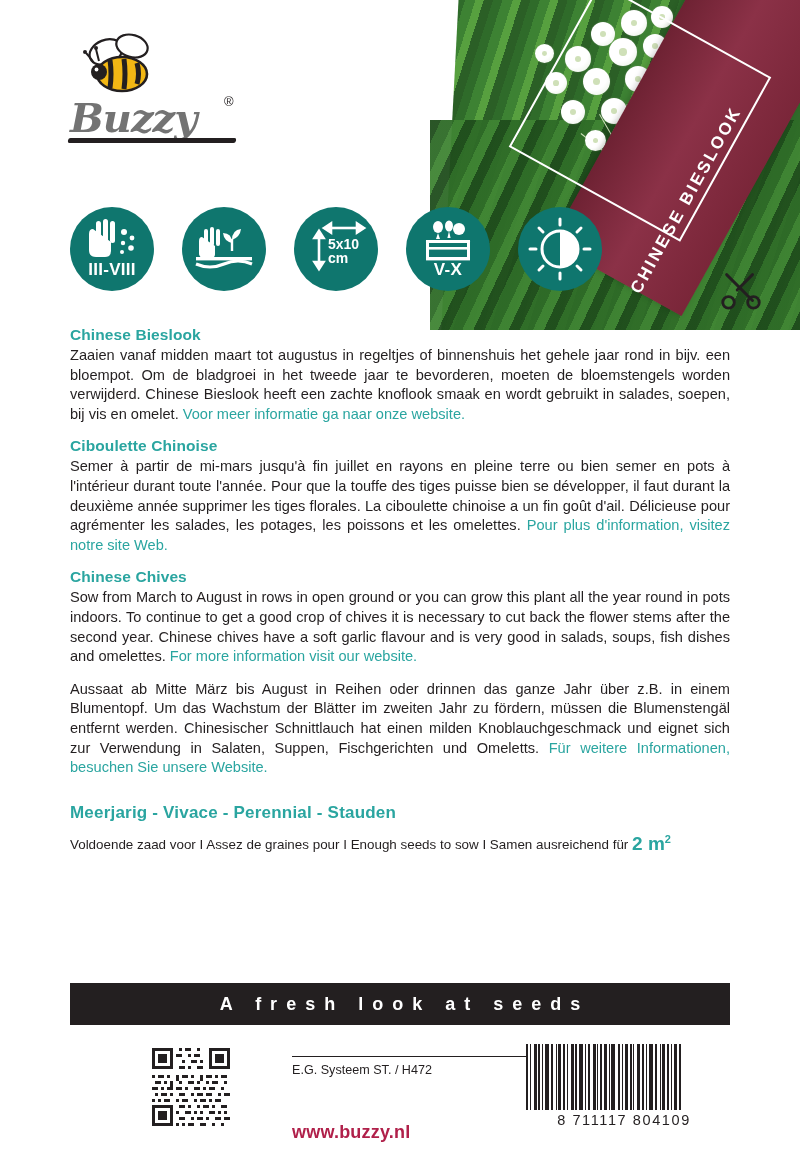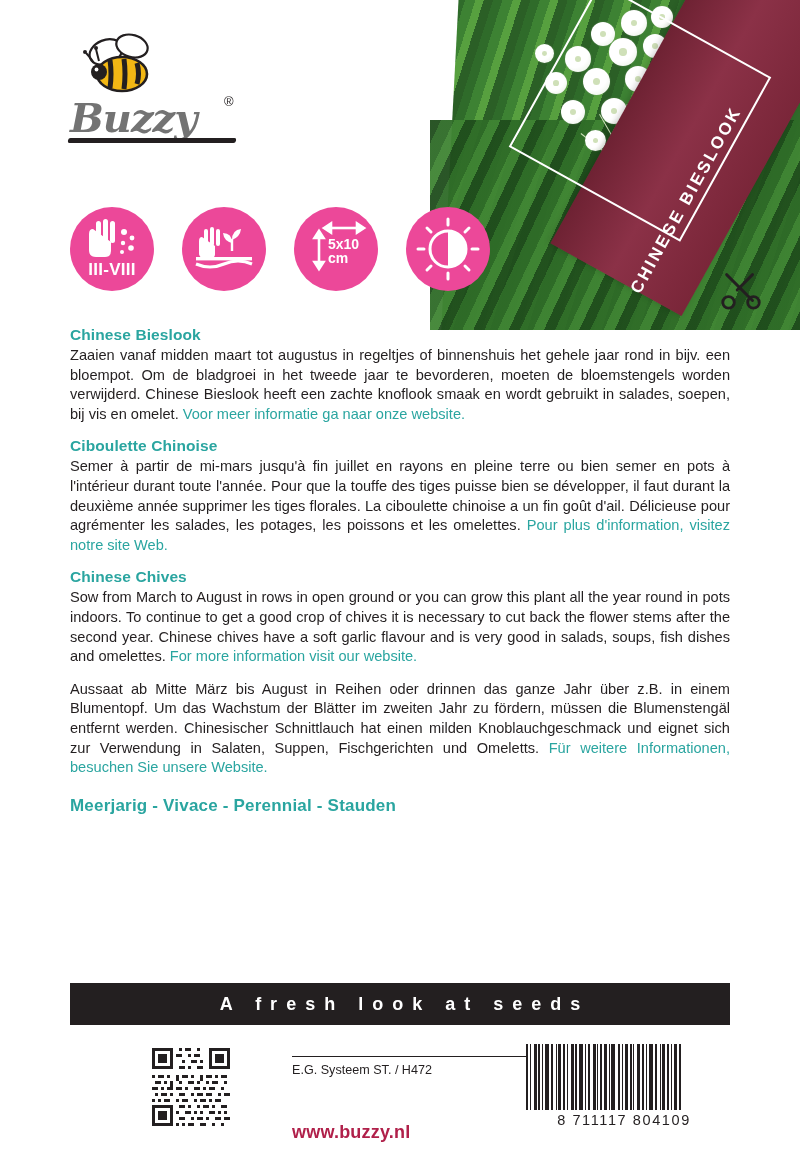--- a/index.html
+++ b/index.html
@@ -153,21 +153,21 @@
   
   .icon-row {
     position: absolute;
     top: 207px; left: 70px;
     display: flex;
     gap: 28px;
   }
   .icon-circle {
     width: 84px; height: 84px;
     border-radius: 50%;
-    background: #ec4899;
+    background: #0f766e;
     position: relative;
     color: #ffffff;
   }
   .icon-label {
     position: absolute;
     bottom: 11px; left: 0; right: 0;
     text-align: center;
     font-size: 17px;
     font-weight: bold;
     letter-spacing: .3px;
@@ -190,21 +190,21 @@
   .block p {
     margin: 0;
     font-size: 14.6px;
     line-height: 19.6px;
     text-align: justify;
     color: #231f20;
   }
   .block p .teal { color: #2aa5a0; }
 
   .perennial {
-    margin-top: 18px;
+    margin-top: 25px;
     font-size: 17px;
     font-weight: bold;
     color: #2aa5a0;
     letter-spacing: .2px;
   }
   .sow-line {
     margin-top: 10px;
     font-size: 13.4px;
     color: #231f20;
   }
@@ -426,20 +426,37 @@
         <path d="M70 21 l-7 -4.5 l0 9 z"></path>
         <line x1="25" y1="28" x2="25" y2="58"></line>
         <path d="M25 24 l4.5 7 l-9 0 z"></path>
         <path d="M25 62 l4.5 -7 l-9 0 z"></path>
       </g>
       <text x="34" y="42" fill="#ffffff" font-family="Liberation Sans, sans-serif" font-size="14" font-weight="bold">5x10</text>
       <text x="34" y="56" fill="#ffffff" font-family="Liberation Sans, sans-serif" font-size="14" font-weight="bold">cm</text>
     </svg>
   </div>
 
+  <div class="icon-circle">
+    <svg width="84" height="84" viewBox="0 0 84 84">
+      <g fill="#ffffff">
+        <ellipse cx="32" cy="20" rx="5" ry="6"></ellipse>
+        <path d="M32 26 l-2 6 l4 0 z"></path>
+        <ellipse cx="43" cy="19" rx="4" ry="5.5"></ellipse>
+        <path d="M43 24 l-1.6 7 l3.2 0 z"></path>
+        <circle cx="53" cy="22" r="6"></circle>
+        <rect x="20" y="33" width="44" height="3" rx="1.5"></rect>
+        <rect x="20" y="33" width="3" height="20"></rect>
+        <rect x="61" y="33" width="3" height="20"></rect>
+        <rect x="20" y="40" width="44" height="2.6"></rect>
+        <rect x="20" y="50" width="44" height="3.4"></rect>
+      </g>
+    </svg>
+    <div class="icon-label">V-X</div>
+  </div>
 
   <div class="icon-circle">
     <svg width="84" height="84" viewBox="0 0 84 84">
       <g fill="#ffffff">
         <circle cx="42" cy="42" r="18" fill="none" stroke="#ffffff" stroke-width="3"></circle>
         <path d="M42 24 a18 18 0 0 1 0 36 z"></path>
         <g stroke="#ffffff" stroke-width="3" stroke-linecap="round">
           <line x1="42" y1="12" x2="42" y2="18"></line>
           <line x1="42" y1="66" x2="42" y2="72"></line>
           <line x1="12" y1="42" x2="18" y2="42"></line>
@@ -470,20 +487,23 @@
     <h2>Chinese Chives</h2>
     <p><span>Sow from March to August in rows in open ground or you can grow this plant all the year round in pots indoors.  To continue to get a good crop of chives it is necessary to cut back the flower stems after the second year.  Chinese chives have a soft garlic flavour and is very good in salads, soups, fish dishes and omelettes. </span><span class="teal">For more information visit our website.</span></p>
   </div>
 
   <div class="block">
     <p><span>Aussaat ab Mitte März bis August in Reihen oder drinnen das ganze Jahr über z.B. in einem Blumentopf. Um das Wachstum der Blätter im zweiten Jahr zu fördern, müssen die Blumenstengäl entfernt werden. Chinesischer Schnittlauch hat einen milden Knoblauchgeschmack und eignet sich zur Verwendung in Salaten, Suppen, Fischgerichten und Omeletts. </span><span class="teal">Für weitere Informationen, besuchen Sie unsere Website.</span></p>
   </div>
 
   <div class="perennial">Meerjarig - Vivace - Perennial - Stauden</div>
 
+  <div class="sow-line">
+    <span>Voldoende zaad voor I Assez de graines pour I Enough seeds to sow I Samen ausreichend für </span><span class="amount"><span>2 m</span><sup>2</sup></span>
+  </div>
 </div>
 
 <div class="black-bar">
   <span>A fresh look at seeds</span>
 </div>
 
 <div class="footer">
 
 
   <div class="qr">

